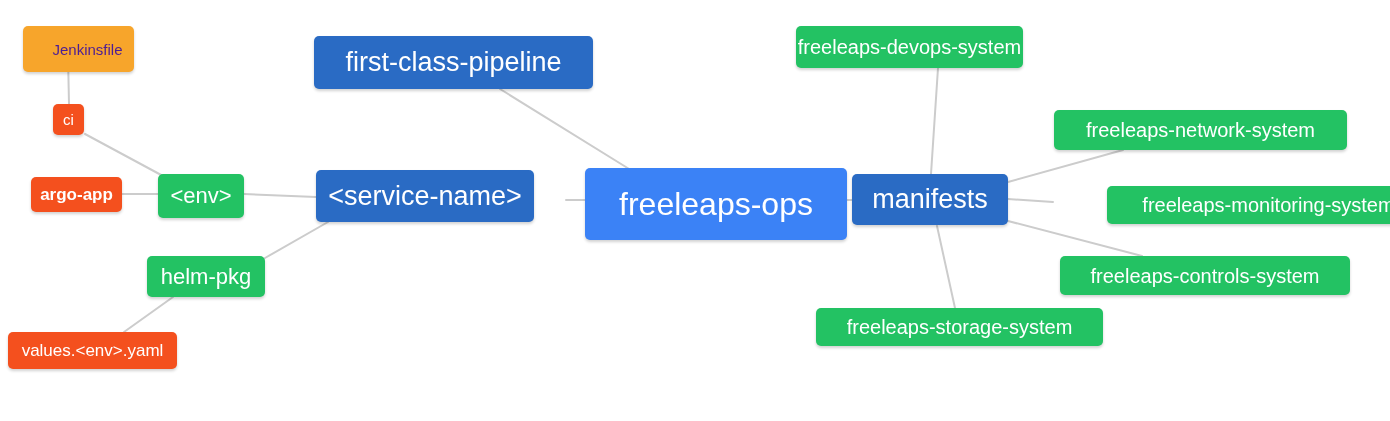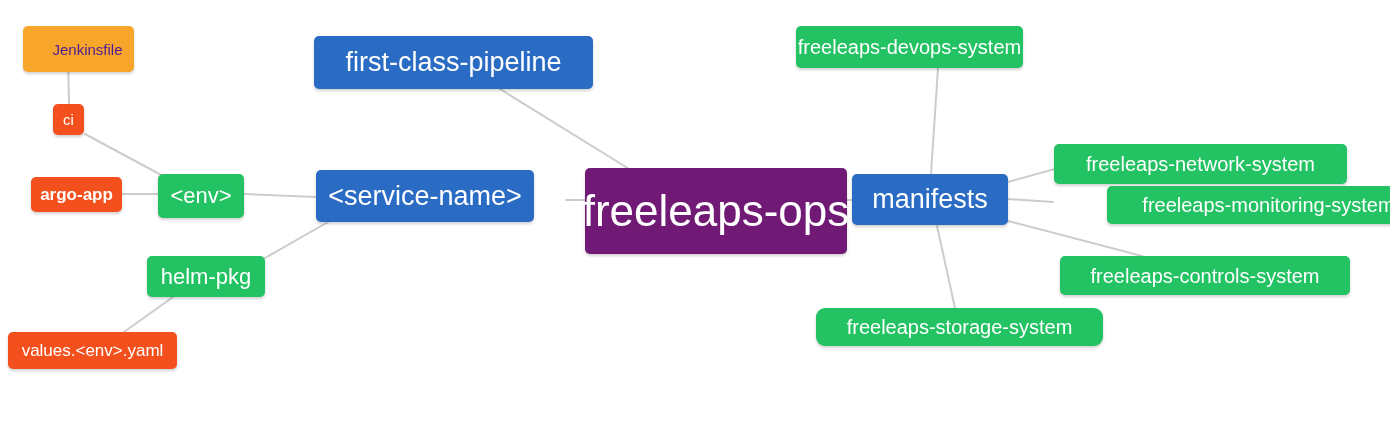--- a/index.html
+++ b/index.html
@@ -59,20 +59,20 @@
       <line x1="937" y1="226" x2="955" y2="308" stroke="#CCCCCC" stroke-width="2" stroke-linecap="round"></line>
     </svg>
 <div class="node" style="left: 23px; top: 26px; width: 93px; height: 46px; font-size: 15px; background: rgb(247, 165, 43); color: #4c1d95; padding-left: 18px;">Jenkinsfile</div>
     <div class="node" style="left: 53px; top: 104px; width: 31px; height: 31px; font-size: 15px; background: rgb(244, 80, 30); color: rgb(255, 255, 255);">ci</div>
     <div class="node" style="left: 31px; top: 177px; width: 91px; height: 35px; font-size: 17px; background: rgb(244, 80, 30); color: rgb(255, 255, 255); font-weight: bold;">argo-app</div>
     <div class="node" style="left: 158px; top: 174px; width: 86px; height: 44px; font-size: 22px; background: rgb(35, 194, 99); color: rgb(255, 255, 255);">&lt;env&gt;</div>
     <div class="node" style="left: 147px; top: 256px; width: 118px; height: 41px; font-size: 22px; background: rgb(35, 194, 99); color: rgb(255, 255, 255);">helm-pkg</div>
     <div class="node" style="left: 8px; top: 332px; width: 169px; height: 37px; font-size: 17px; background: rgb(244, 80, 30); color: rgb(255, 255, 255);">values.&lt;env&gt;.yaml</div>
     <div class="node" style="left: 314px; top: 36px; width: 279px; height: 53px; font-size: 27px; background: rgb(42, 107, 196); color: rgb(255, 255, 255);">first-class-pipeline</div>
     <div class="node" style="left: 316px; top: 170px; width: 218px; height: 52px; font-size: 27px; background: rgb(42, 107, 196); color: rgb(255, 255, 255);">&lt;service-name&gt;</div>
-    <div class="node" style="left: 585px; top: 168px; width: 262px; height: 86px; font-size: 44px; background: #701a75; color: rgb(255, 255, 255);">freeleaps-ops</div>
+    <div class="node" style="left: 585px; top: 168px; width: 262px; height: 72px; font-size: 32px; background: #3b82f6; color: rgb(255, 255, 255);">freeleaps-ops</div>
     <div class="node" style="left: 852px; top: 174px; width: 156px; height: 51px; font-size: 27px; background: rgb(42, 107, 196); color: rgb(255, 255, 255);">manifests</div>
     <div class="node" style="left: 796px; top: 26px; width: 227px; height: 42px; font-size: 20px; background: rgb(35, 194, 99); color: rgb(255, 255, 255);">freeleaps-devops-system</div>
-    <div class="node" style="left: 1054px; top: 110px; width: 293px; height: 40px; font-size: 20px; background: rgb(35, 194, 99); color: rgb(255, 255, 255); margin-top: 34px;">freeleaps-network-system</div>
+    <div class="node" style="left: 1054px; top: 110px; width: 293px; height: 40px; font-size: 20px; background: rgb(35, 194, 99); color: rgb(255, 255, 255);">freeleaps-network-system</div>
     <div class="node" style="left: 1107px; top: 186px; width: 323px; height: 38px; font-size: 20px; background: rgb(35, 194, 99); color: rgb(255, 255, 255); text-align: center;">freeleaps-monitoring-system</div>
     <div class="node" style="left: 1060px; top: 256px; width: 290px; height: 39px; font-size: 20px; background: rgb(35, 194, 99); color: rgb(255, 255, 255);">freeleaps-controls-system</div>
-    <div class="node" style="left: 816px; top: 308px; width: 287px; height: 38px; font-size: 20px; background: rgb(35, 194, 99); color: rgb(255, 255, 255); border-radius: 9px;">freeleaps-storage-system</div>
+    <div class="node" style="left: 816px; top: 308px; width: 287px; height: 38px; font-size: 20px; background: rgb(35, 194, 99); color: rgb(255, 255, 255);">freeleaps-storage-system</div>
   </div>
 
 </body></html>

